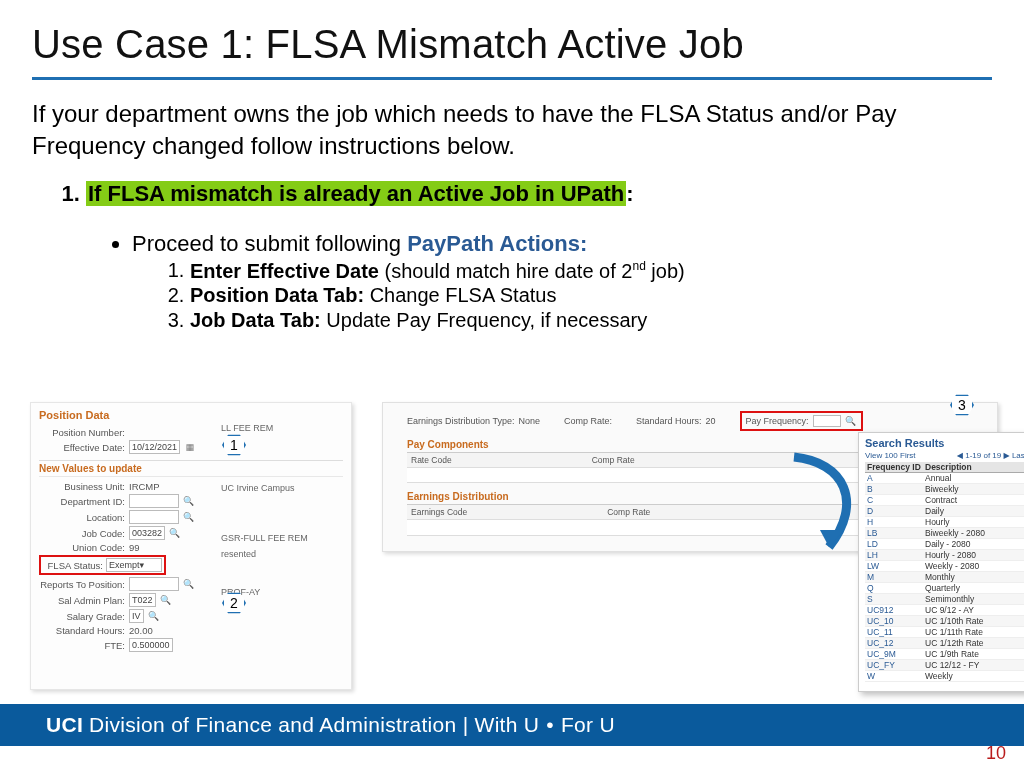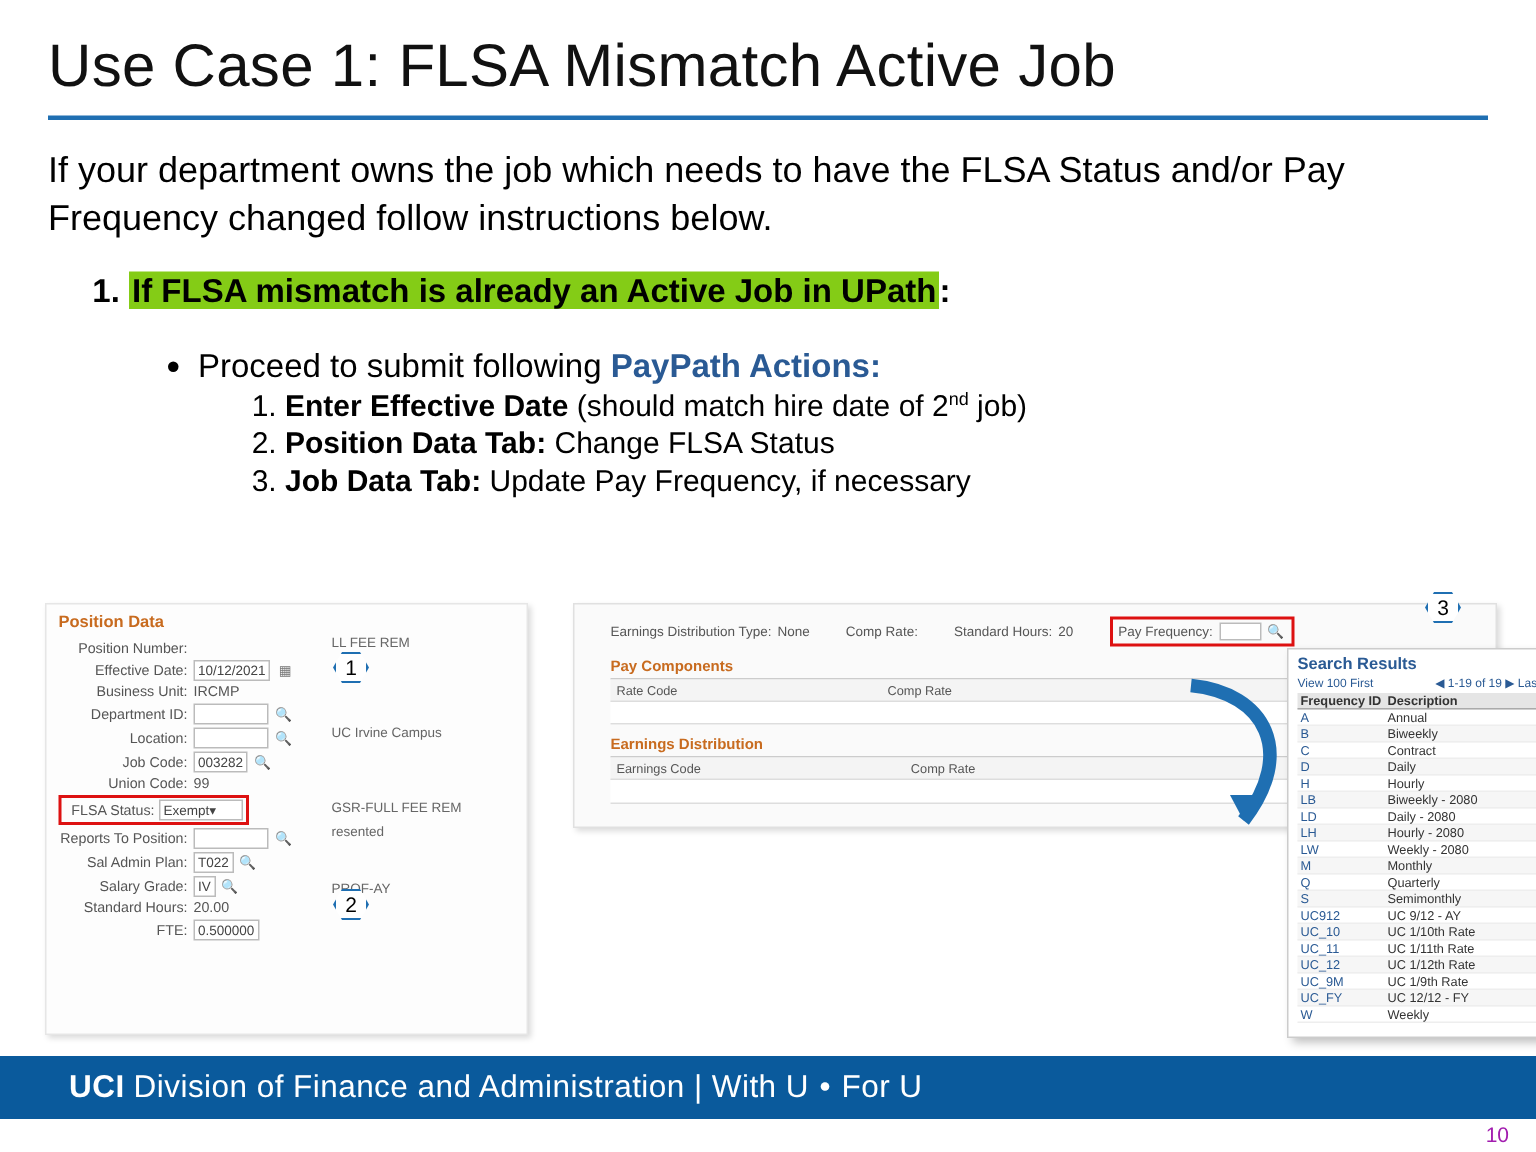--- a/index.html
+++ b/index.html
@@ -60,21 +60,21 @@
   .hex2 { left: 222px; top: 592px; }
   .hex3 { left: 950px; top: 394px; }
 
   
   .arrow { position: absolute; left: 774px; top: 452px; width: 110px; height: 110px; z-index: 5; }
 
   
   .footer { position: absolute; left: 0; right: 0; bottom: 22px; height: 42px; background: #0a5a9c; display: flex; align-items: center; padding-left: 46px; color: #fff; font-size: 21px; letter-spacing: .3px; }
   .footer b { font-weight: 700; margin-right: 6px; }
   .footer .dot { margin: 0 7px; }
-  .pagenum { position: absolute; right: 18px; bottom: 4px; color: #a21caf; font-size: 14px; }
+  .pagenum { position: absolute; right: 18px; bottom: 4px; color: #b91c1c; font-size: 18px; }
 </style>
 </head>
 <body>
 
 <div class="slide">
   <div class="title">Use Case 1: FLSA Mismatch Active Job</div>
   <div class="hr"></div>
   <div class="intro">If your department owns the job which needs to have the FLSA Status and/or Pay Frequency changed follow instructions below.</div>
 
   <ol class="ol1">
@@ -108,20 +108,21 @@
       <div class="pod-title">Position Data</div>
       <div class="pod-row">
         <span class="pod-lbl">Position Number:</span>
         <span class="pos-right" style="top:20px">LL FEE REM</span>
       </div>
       <div class="pod-row">
         <span class="pod-lbl">Effective Date:</span>
         <span class="pod-input">10/12/2021</span>
         <span class="mag">▦</span>
       </div>
+      <div class="pod-sec">New Values to update</div>
 
       <div class="pod-row">
           <span class="pod-lbl">Business Unit:</span>
           <span class="pod-val">IRCMP</span>
           <span class="pos-right" style="top:80px">UC Irvine Campus</span>
         </div>
       <div class="pod-row">
           <span class="pod-lbl">Department ID:</span>
           <span class="pod-input" style="width:50px"></span>
           <span class="mag">🔍</span>

